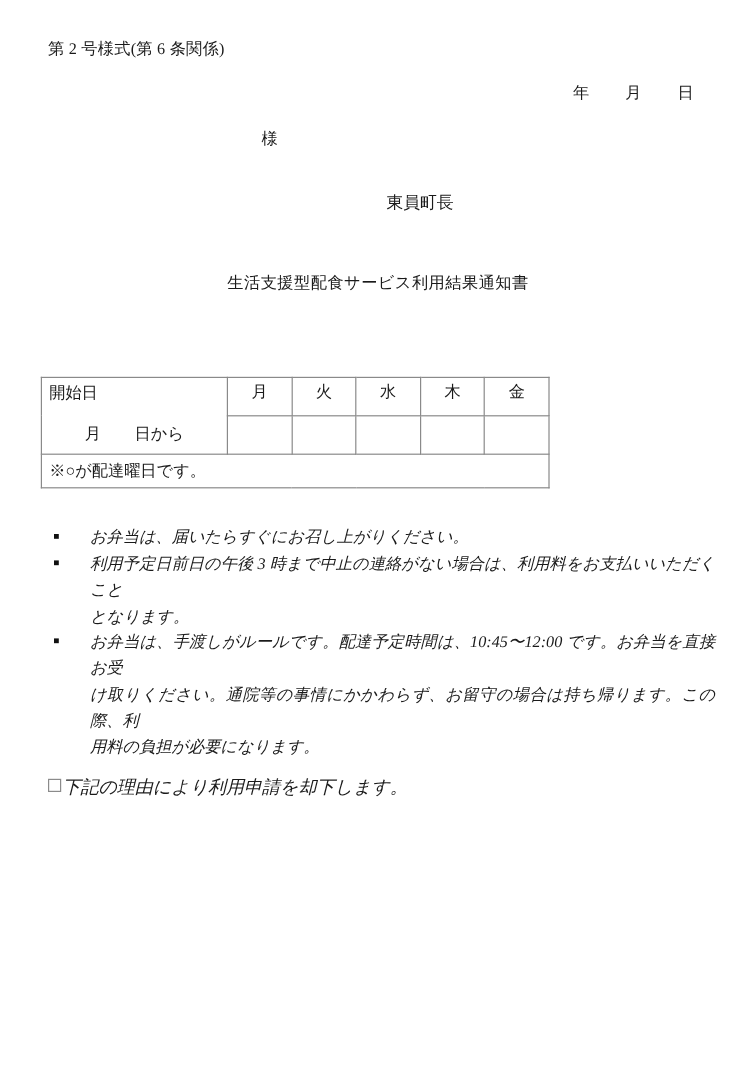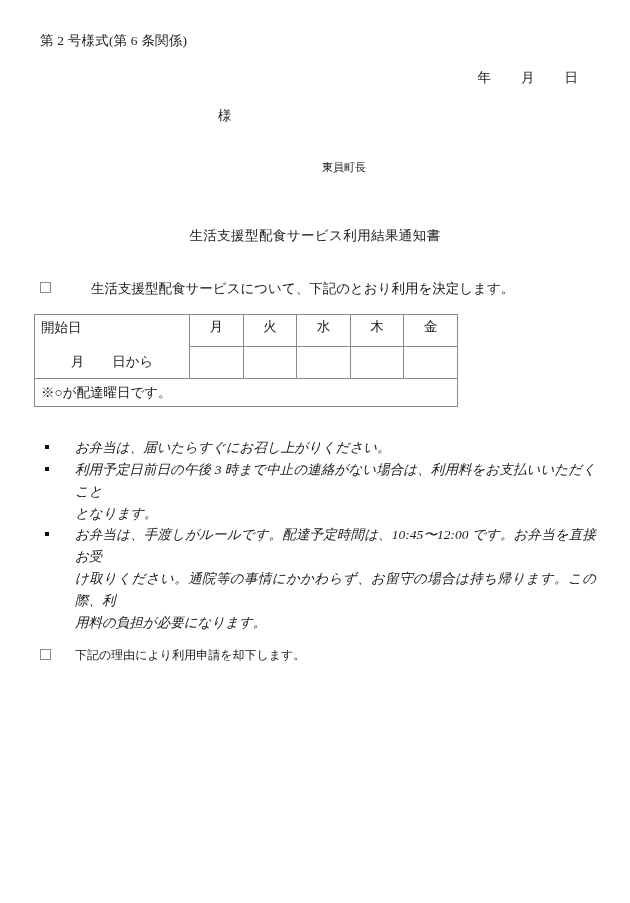--- a/index.html
+++ b/index.html
@@ -51,21 +51,21 @@
     top: 106px;
     font-size: 13.5px;
     white-space: nowrap;
   }
 
   
   .issuer {
     position: absolute;
     left: 322px;
     top: 159px;
-    font-size: 11px;
+    font-size: 14px;
     white-space: nowrap;
   }
 
   
   .doc-title {
     position: absolute;
     left: 0;
     right: 0;
     top: 226px;
     text-align: center;
@@ -186,45 +186,42 @@
   
   .reject-row {
     position: absolute;
     left: 40px;
     top: 646px;
     display: flex;
     align-items: flex-start;
     white-space: nowrap;
   }
   .reject-row .txt {
-    margin-left: 24px;
-    font-size: 12px;
+    margin-left: 1px;
+    font-size: 15px;
+    font-style: italic;
   }
 </style>
 </head>
 <body>
 
 <div class="page">
 
   <div class="form-no">第 2 号様式(第 6 条関係)</div>
 
   <div class="date-line">
     <span>年</span><span class="gap"></span><span>月</span><span class="gap"></span><span>日</span>
   </div>
 
   <div class="addressee">様</div>
 
   <div class="issuer">東員町長</div>
 
   <div class="doc-title">生活支援型配食サービス利用結果通知書</div>
 
-  <div class="decision-row">
-    <span class="checkbox"></span>
-    <span class="txt">生活支援型配食サービスについて、下記のとおり利用を決定します。</span>
-  </div>
 
   <table class="sched-table">
     <tbody>
       <tr>
         <td class="cell-start" rowspan="2">
           <span class="start-label">開始日</span>
           <span class="start-sub"><span>月</span><span class="gap2"></span><span>日から</span></span>
         </td>
         <td class="dow-head">月</td>
         <td class="dow-head">火</td>

